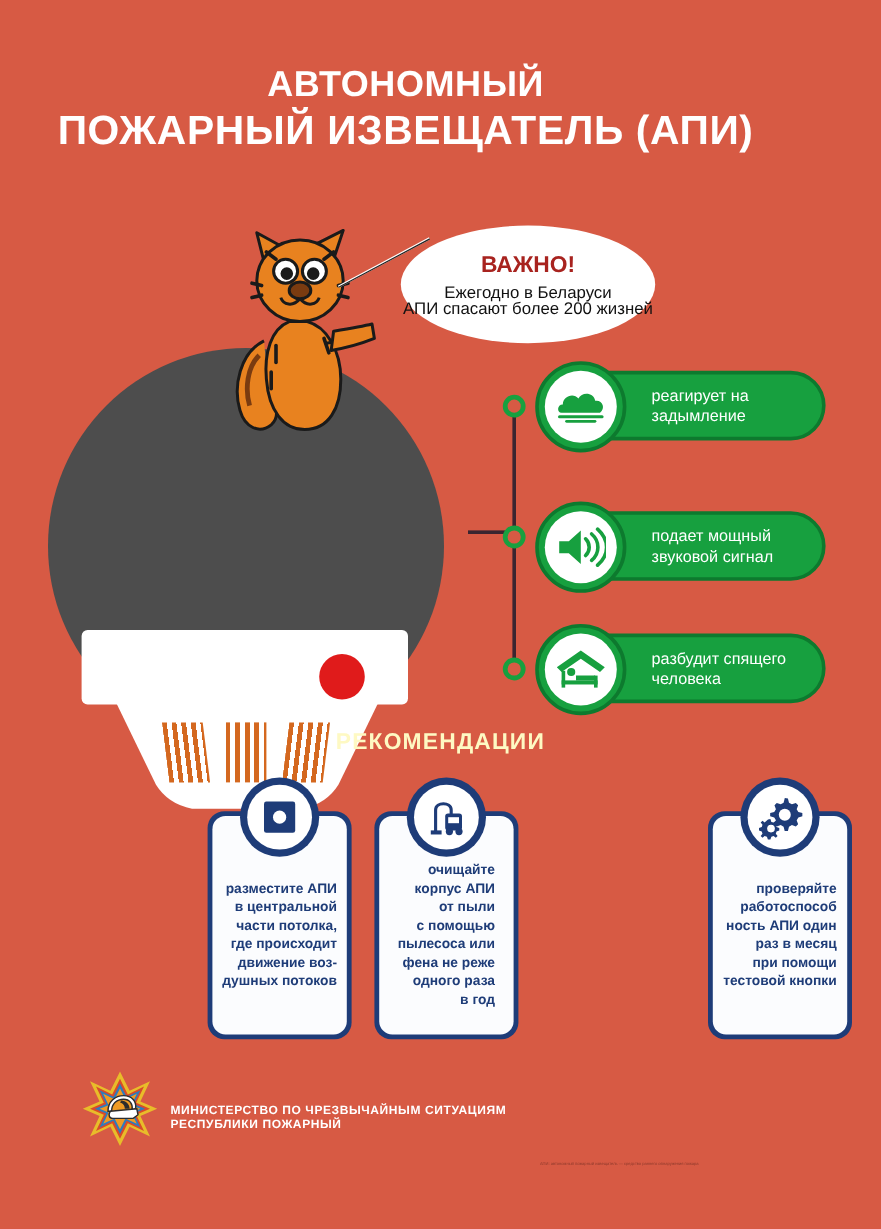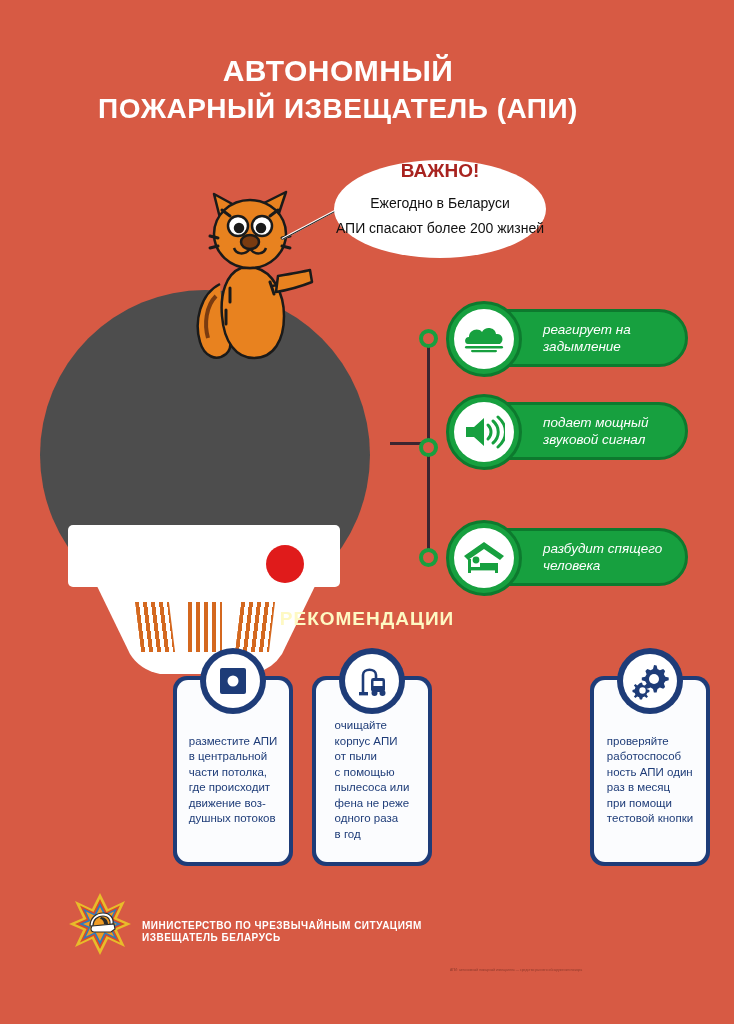--- a/index.html
+++ b/index.html
@@ -22,21 +22,21 @@
     text-align: center;
   }
   .title-line {
     color: #ffffff;
     font-weight: bold;
     font-size: 30px;
     letter-spacing: 0.5px;
     line-height: 38px;
     white-space: nowrap;
   }
-  .title-line.l2 { font-size: 28px; }
+  .title-line.l2 { font-size: 34px; }
 
   
   .hero { position: absolute; top: 160px; left: 0; width: 734px; height: 430px; }
 
   .detector-disc {
     position: absolute; left: 40px; top: 130px;
     width: 330px; height: 330px;
     background: #4d4d4d;
     border-radius: 50%;
   }
@@ -71,28 +71,27 @@
     width: 86px; height: 2px;
     background: #ffffff;
     transform: rotate(-28deg);
     transform-origin: left center;
     border: 1px solid #222;
     border-width: 0 0 1px 0;
   }
 
   
   .bubble {
-    position: absolute; left: 334px; top: 0;
+    position: absolute; left: 334px; top: 28px;
     width: 212px; height: 98px;
     background: #ffffff;
     border-radius: 50%;
     display: flex; flex-direction: column;
-    align-items: center; 
+    align-items: center; justify-content: center;
     text-align: center;
-    gap: 11px;
   }
   .bubble-title {
     color: #a8231f; font-weight: bold; font-size: 19px;
     margin-bottom: 3px;
   }
   .bubble-text { color: #111; font-size: 14px; line-height: 14px; }
 
   
   .conn-v {
     position: absolute; left: 427px; top: 175px;
@@ -112,24 +111,24 @@
   .node.n1 { top: 169px; }
   .node.n2 { top: 278px; }
   .node.n3 { top: 388px; }
 
   .pill {
     position: absolute; left: 458px;
     width: 230px; height: 58px;
     background: #17a03f;
     border: 3px solid #0d7a2e;
     border-radius: 29px;
-    display: flex; align-items: center; font-style: italic;
+    display: flex; align-items: center;
   }
   .pill.p1 { top: 149px; }
-  .pill.p2 { top: 242px; }
+  .pill.p2 { top: 266px; }
   .pill.p3 { top: 368px; }
   .pill-icon {
     position: absolute; left: -15px; top: -11px;
     width: 76px; height: 76px;
     background: #17a03f;
     border: 3px solid #0d7a2e;
     border-radius: 50%;
     display: flex; align-items: center; justify-content: center;
   }
   .pill-icon .inner {
@@ -167,22 +166,22 @@
     width: 100%; height: 100%;
     background: #fbfcfe;
     border-radius: 11px;
     display: flex; align-items: center; justify-content: center;
     padding: 26px 4px 8px;
   }
   .card-text {
     color: #1e3c78;
     font-size: 11.5px;
     line-height: 15.5px;
-    text-align: left;
-    font-weight: 400;
+    text-align: right;
+    font-weight: 700;
     white-space: pre-line;
   }
   .card-badge {
     position: absolute; top: -28px; left: 50%;
     transform: translateX(-50%);
     width: 66px; height: 66px;
     background: #1e3c78;
     border-radius: 50%;
     display: flex; align-items: center; justify-content: center;
   }
@@ -410,18 +409,18 @@
     <path d="M32 11 L37.5 22 L49 16.5 L43.5 28 L53 32 L43.5 36 L49 47.5 L37.5 42 L32 53 L26.5 42 L15 47.5 L20.5 36 L11 32 L20.5 28 L15 16.5 L26.5 22 Z" fill="#2e7bbd"></path>
     <path d="M32 15 L36.5 24 L46 19.5 L41.5 29 L49 32 L41.5 35 L46 44.5 L36.5 40 L32 49 L27.5 40 L18 44.5 L22.5 35 L15 32 L22.5 29 L18 19.5 L27.5 24 Z" fill="#ef9b24"></path>
     <g>
       <path d="M22 34 C22 26 28 21 35 21 C42 21 46 26 45 32 L42 33 C43 28 40 24 35 24 C29 24 25 28 25 34 Z" fill="#ffffff" stroke="#2c2c2c" stroke-width="1.2"></path>
       <path d="M24 34 L46 32 L47 37 L43 40 L26 40 C23 40 22 37 24 34 Z" fill="#ffffff" stroke="#2c2c2c" stroke-width="1.2"></path>
       <path d="M33 25 C37 25 40 28 40 32 L36 32 C36 29 34 27 32 27 Z" fill="#2c2c2c"></path>
     </g>
   </svg>
   <div class="footer-text">
     <div>МИНИСТЕРСТВО ПО ЧРЕЗВЫЧАЙНЫМ СИТУАЦИЯМ</div>
-    <div>ИЗВЕЩАТЕЛЬ БЕЛАРУСЬ</div>
+    <div>РЕСПУБЛИКИ ПОЖАРНЫЙ</div>
   </div>
 
   <div class="fineprint">АПИ: автономный пожарный извещатель — средство раннего обнаружения пожара</div>
 
 </div>
 
 </body></html>

